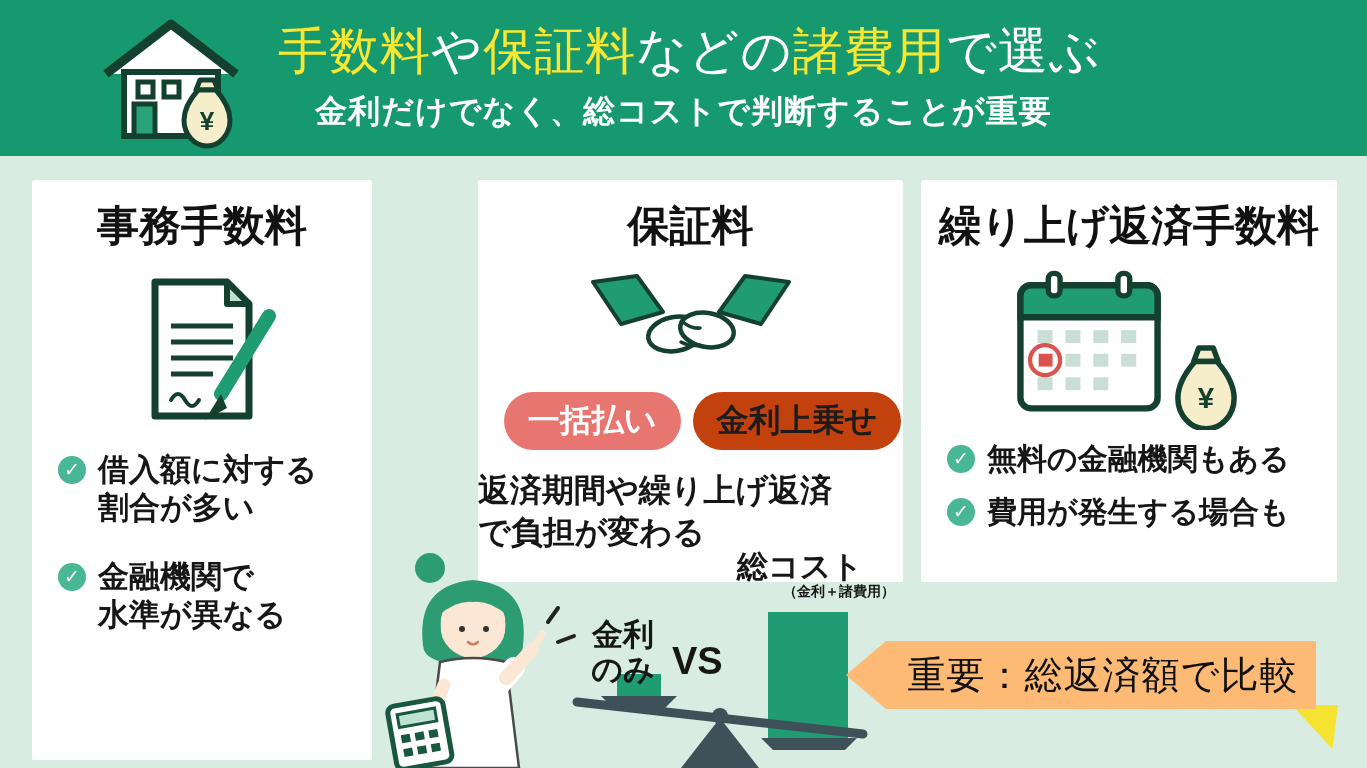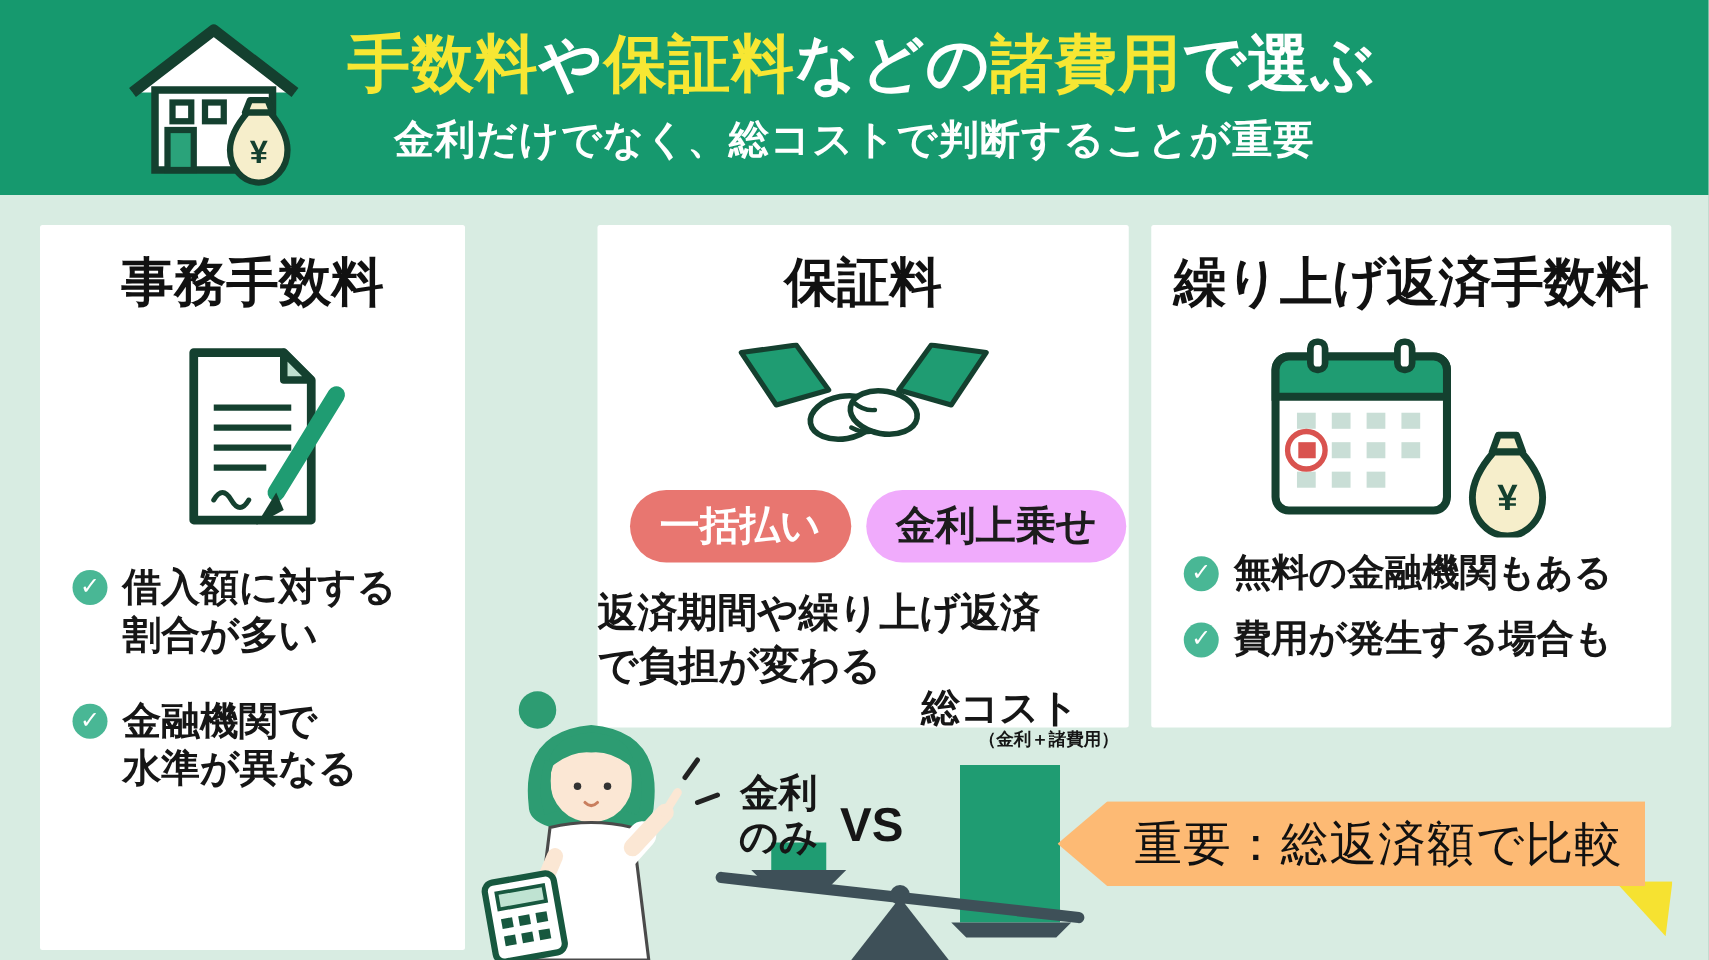--- a/index.html
+++ b/index.html
@@ -7,21 +7,21 @@
   .page {
     position:relative; width:1367px; height:768px; overflow:hidden;
     background:#d8ece2;
     font-family:"Liberation Sans","DejaVu Sans",sans-serif;
     color:#161616;
   }
   
   .header { position:absolute; left:0; top:0; width:1367px; height:156px; background:#16996e; }
   .house-icon { position:absolute; left:96px; top:10px; width:150px; height:140px; }
   .title { position:absolute; left:0; top:18px; width:100%; text-align:center;
-           font-size:50px; font-weight:bold; letter-spacing:1px; color:#ffffff;padding-left:12px; }
+           font-size:50px; font-weight:normal; letter-spacing:1px; color:#ffffff;padding-left:12px; }
   .title .hl { color:#f7e733; }
   .subtitle { position:absolute; left:0; top:90px; width:100%; text-align:center;
               font-size:32px; font-weight:bold; color:#ffffff; letter-spacing:1px; }
   
   .card { position:absolute; top:180px; background:#ffffff; border-radius:2px; }
   .card1 { left:32px;  width:340px; height:580px; }
   .card2 { left:478px; width:425px; height:402px; }
   .card3 { left:921px; width:416px; height:402px; }
   .card-title { margin-top:18px; text-align:center; font-size:42px; font-weight:bold; color:#111; }
   .card-icon { display:flex; justify-content:center; }
@@ -35,21 +35,21 @@
   .card3 .bullets { margin-top:10px; }
   .bullet { display:flex; align-items:flex-start; gap:12px; font-size:31px; font-weight:bold;
             line-height:1.24; margin-bottom:30px; white-space:pre-line; }
   .card3 .bullet { font-size:30px; margin-bottom:16px; }
   .check { flex:0 0 auto; width:28px; height:28px; margin-top:5px; border-radius:50%;
            background:#49b795; color:#fff; font-size:19px; font-weight:bold;
            display:flex; align-items:center; justify-content:center; }
   .pills { display:flex; justify-content:center; gap:12px; margin-top:18px;padding-left:24px; }
   .pill { border-radius:32px; padding:7px 24px; font-size:32px; font-weight:bold; white-space:nowrap; }
   .pill-pink { background:#e87670; color:#ffffff; }
-  .pill-yellow { background:#f0abfc; color:#1c1c1c; }
+  .pill-yellow { background:#c2410c; color:#1c1c1c; }
   .card-note { margin-top:20px; text-align:left; font-size:32px; font-weight:bold;
                line-height:1.3; white-space:pre-line; }
   
   .woman-icon { position:absolute; left:378px; top:550px; width:202px; height:218px; z-index:6; }
   .scale-icon { position:absolute; left:565px; top:598px; width:310px; height:170px; z-index:5; }
   .left-label { position:absolute; left:575px; top:618px; width:96px; z-index:7; text-align:center;
                 font-size:31px; font-weight:bold; line-height:1.12; white-space:pre-line; }
   .vs-label { position:absolute; left:672px; top:640px; z-index:7; font-size:38px; font-weight:bold; }
   .right-label { position:absolute; left:722px; top:546px; width:156px; z-index:7; text-align:center;
                  font-size:31px; font-weight:bold; }

